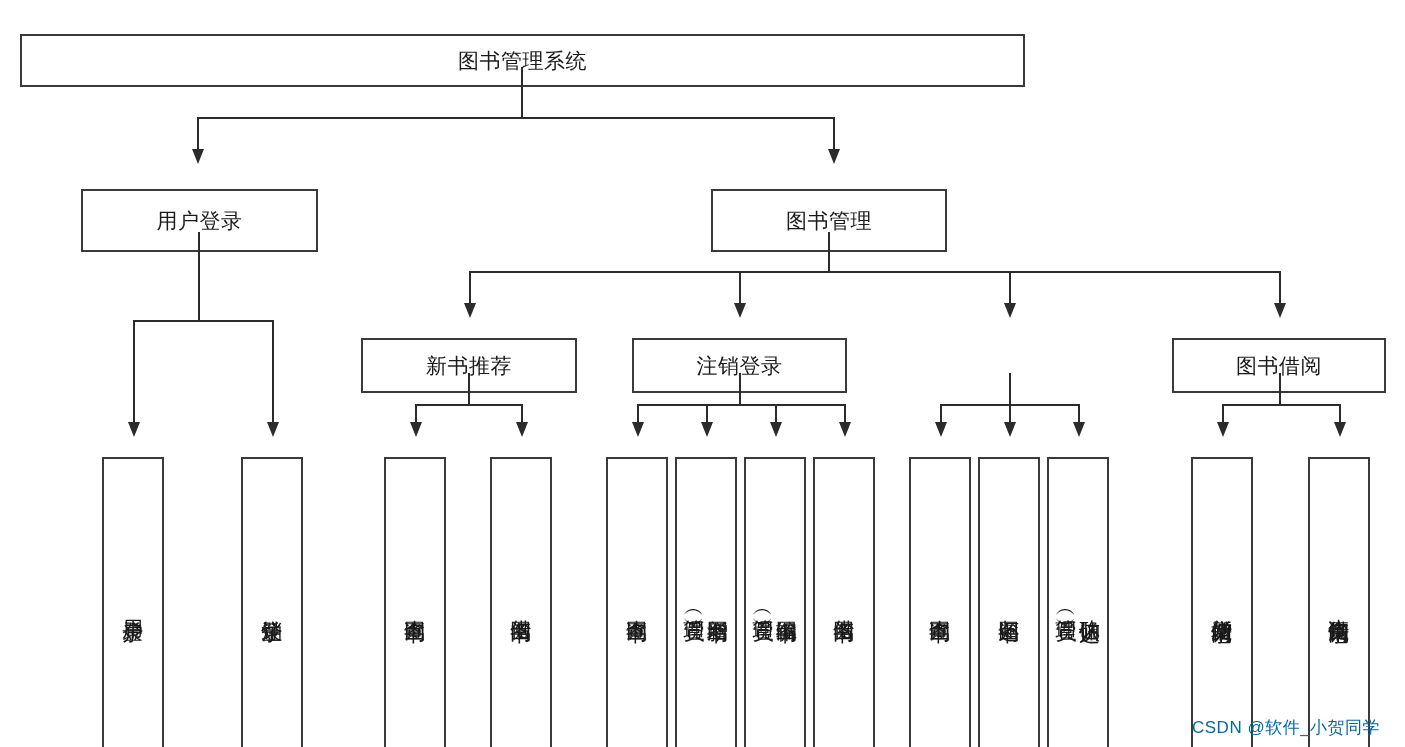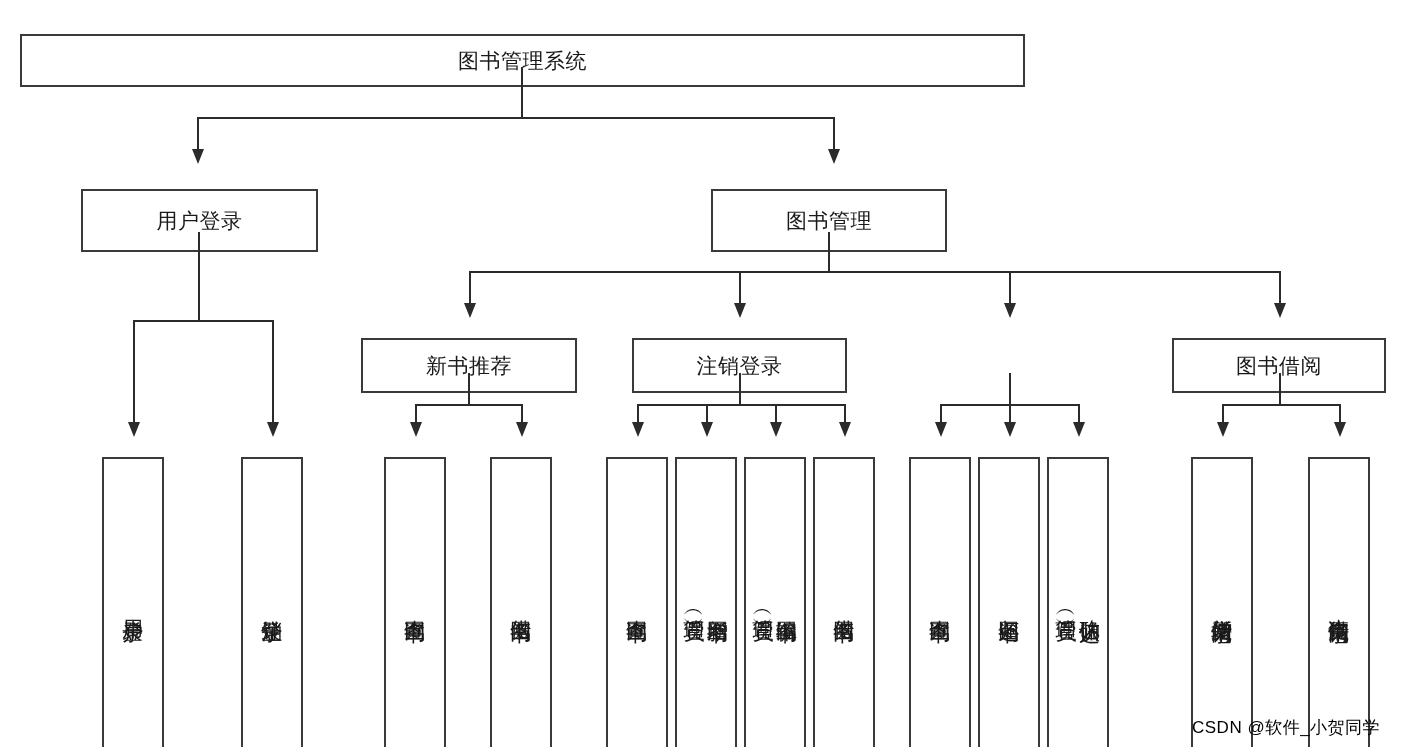--- a/index.html
+++ b/index.html
@@ -55,21 +55,21 @@
     position: absolute;
     width: 0;
     height: 0;
     border-left: 6px solid transparent;
     border-right: 6px solid transparent;
     border-top: 15px solid #2b2b2b;
   }
   .watermark {
     position: absolute;
     font-size: 17px;
-    color: #000000;
+    color: #0369a1;
     white-space: nowrap;
     letter-spacing: 0.5px;
   }
 </style>
 </head>
 <body>
 
 <div id="canvas">
 
   <div class="node horizontal" style="left:20px; top:14px; width:1005px; height:53px;">

